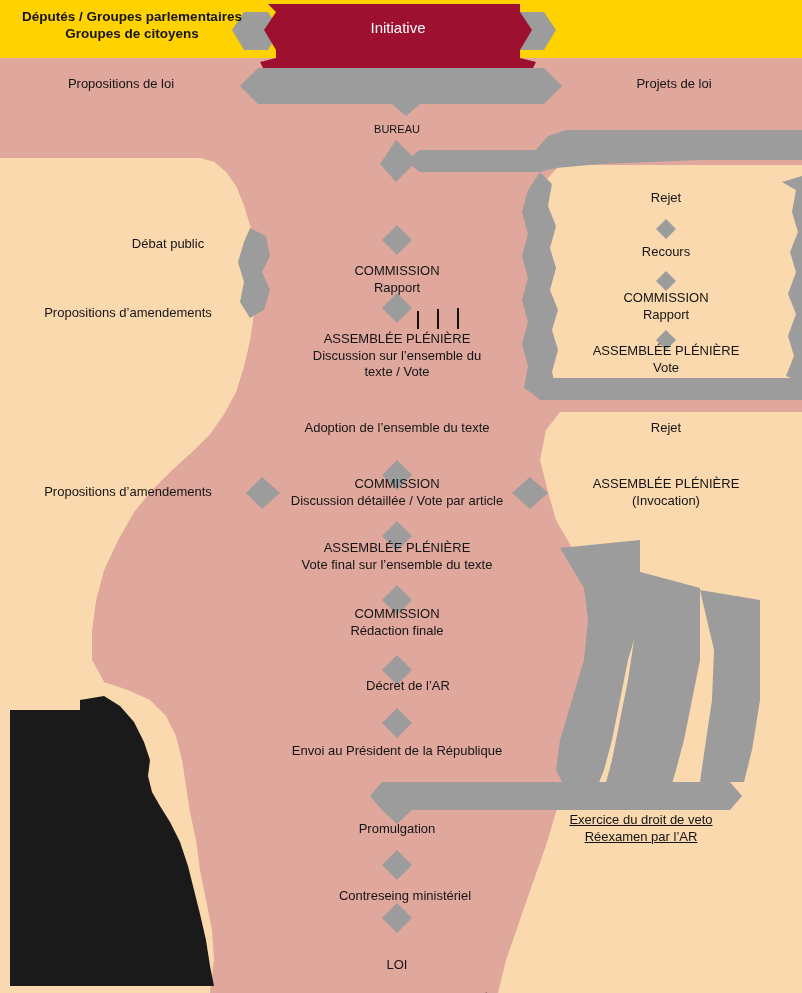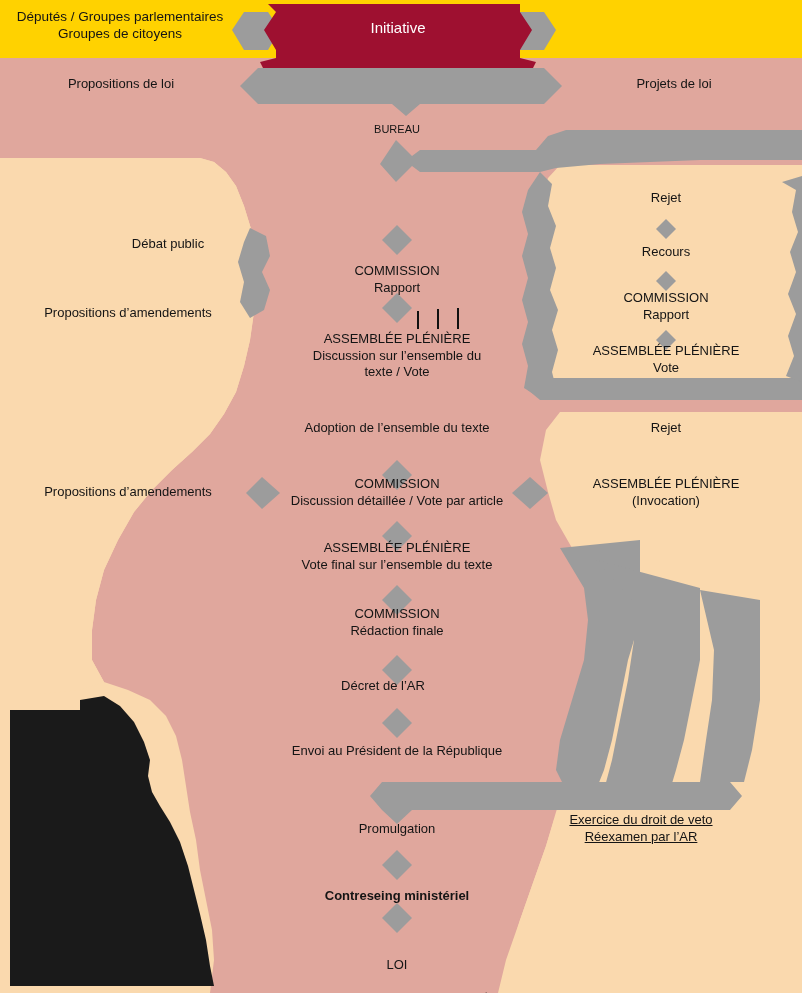--- a/index.html
+++ b/index.html
@@ -12,21 +12,21 @@
   }
   #bg{position:absolute;left:0;top:0;width:802px;height:993px;}
   .lbl{
     position:absolute;
     text-align:center;
     color:#141414;
     line-height:1.28;
     white-space:pre-line;
     pointer-events:auto;
   }
-  .hdr{font-size:13.5px;font-weight:400;color:#141414;}
+  .hdr{font-size:13.5px;font-weight:700;color:#141414;padding-left:12px;}
   .hdr-mid{font-size:15px;color:#ffffff;font-weight:400;}
   .step{font-size:13px;}
   .step-strong{font-size:11px;}
   .sup{font-size:8px;vertical-align:super;}
   .ital{font-style:italic;}
   .tickmark{position:absolute;background:#111;width:2px;}
 </style>
 </head>
 <body>
 
@@ -155,27 +155,27 @@
 
   <div class="lbl step" style="left:265px;top:476px;width:264px;">COMMISSION
 Discussion détaillée / Vote par article</div>
 
   <div class="lbl step" style="left:269px;top:540px;width:256px;">ASSEMBLÉE PLÉNIÈRE
 Vote final sur l’ensemble du texte</div>
 
   <div class="lbl step" style="left:277px;top:606px;width:240px;">COMMISSION
 Rédaction finale</div>
 
-  <div class="lbl step" style="left:263px;top:678px;width:240px;">Décret de l’AR</div>
+  <div class="lbl step" style="left:288px;top:678px;width:240px;">Décret de l’AR</div>
 
   <div class="lbl step" style="left:257px;top:743px;width:280px;">Envoi au Président de la République</div>
 
   <div class="lbl step" style="left:277px;top:821px;width:240px;">Promulgation</div>
 
-  <div class="lbl step" style="left:277px;top:888px;width:240px;font-weight:bold;">Contreseing ministériel</div>
+  <div class="lbl step" style="left:285px;top:888px;width:240px;">Contreseing ministériel</div>
 
   <div class="lbl step" style="left:245px;top:940px;width:304px;">
     <div>LOI</div>
     <div><span>Publication au </span><span class="ital">Diário da República</span><span> - 1</span><span class="sup">ère</span><span> série</span></div>
   </div>
 
   <div class="lbl step" style="left:546px;top:76px;width:256px;">Projets de loi</div>
 
   <div class="lbl step" style="left:546px;top:190px;width:240px;">Rejet</div>
 

